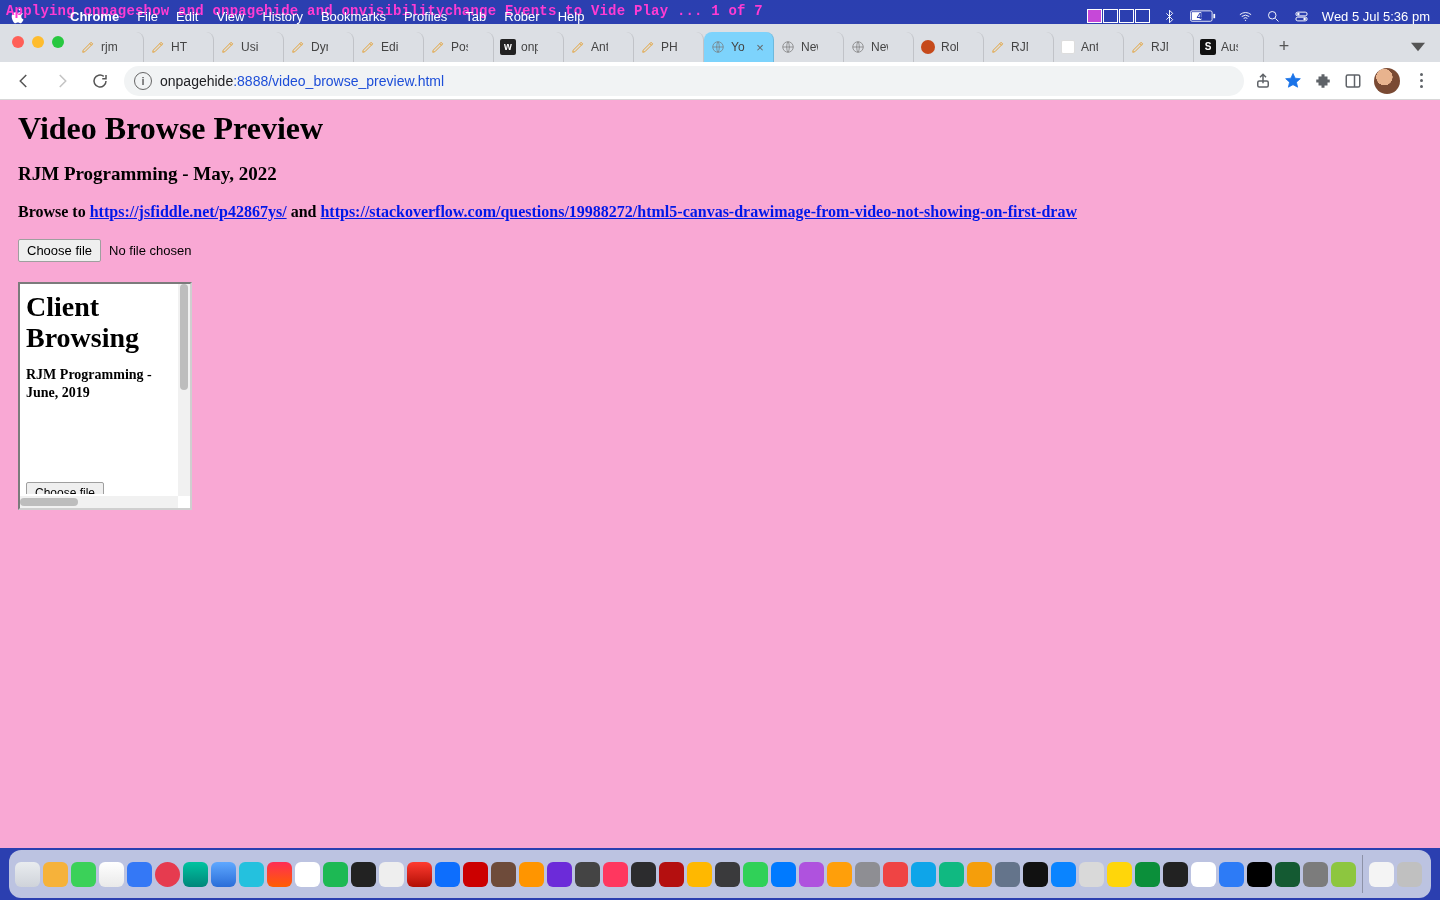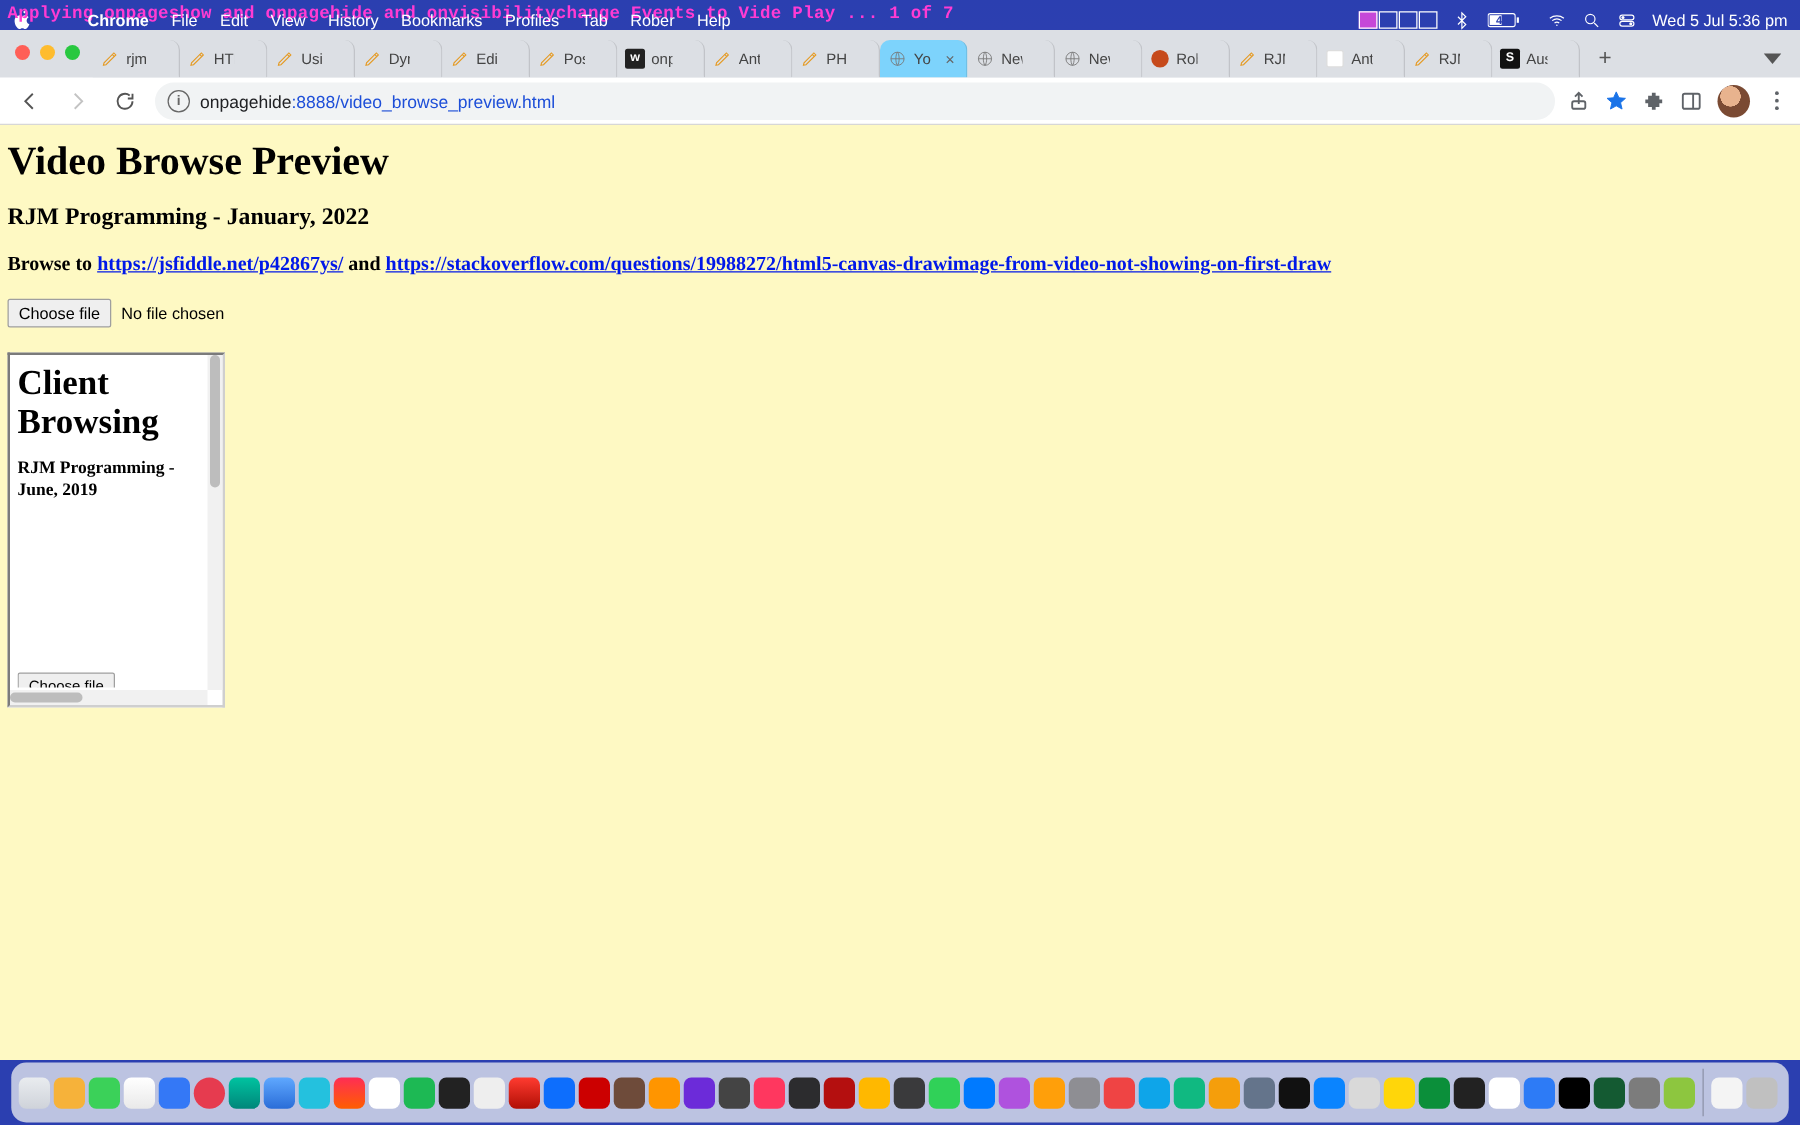--- a/index.html
+++ b/index.html
@@ -104,40 +104,40 @@
     .ico16{width:18px;height:18px;display:flex;align-items:center;justify-content:center;}
     .ico16 svg{width:18px;height:18px;}
     .star-blue svg{fill:#1a73e8;stroke:#1a73e8;}
     .ext svg{fill:#5f6368;}
     .panel svg{stroke:#5f6368;fill:none;stroke-width:2;}
     .avatar{width:26px;height:26px;border-radius:50%;background:radial-gradient(circle at 40% 35%,#e8b38e 0 35%,#7a4a33 36% 100%);}
     .kebab{display:flex;flex-direction:column;gap:3px;align-items:center;justify-content:center;width:18px;height:18px;}
     .kebab div{width:3px;height:3px;background:#5f6368;border-radius:50%;}
     
     .viewport{
-      background:#fef9c3;
+      background:#f9a8d4;
       height:calc(900px - 24px - 38px - 38px - 52px);
-      padding:6px 6px;
+      padding:6px 18px;
       font-family:"Times New Roman",serif;
       color:#000;
       position:relative;
     }
     .viewport h1{font-size:32px;font-weight:700;margin:4px 0 16px 0;}
     .viewport h2{font-size:19px;font-weight:700;margin:0 0 18px 0;}
     .viewport h3{font-size:16px;font-weight:700;margin:0 0 18px 0;}
     .viewport h3 a{color:#0018e8;}
     .file-row{display:flex;align-items:center;gap:8px;margin-bottom:20px;font-family:-apple-system,Helvetica,Arial,sans-serif;}
     .file-btn{
       font-size:13px;background:#efefef;border:1px solid #9f9f9f;border-radius:2px;
       padding:3px 8px;cursor:pointer;
     }
     .file-txt{font-size:13px;color:#000;}
     
     .iframebox{
-      width:174px;height:284px;background:#fff;border:2px inset #cfcfcf;
+      width:174px;height:228px;background:#fff;border:2px inset #cfcfcf;
       position:relative;overflow:hidden;
       font-family:"Times New Roman",serif;
     }
     .iframebox .sc-v{position:absolute;right:0;top:0;width:12px;height:calc(100% - 12px);background:#f1f1f1;}
     .iframebox .sc-v .thumb{position:absolute;left:2px;top:0;width:8px;height:106px;background:#bdbdbd;border-radius:4px;}
     .iframebox .sc-h{position:absolute;left:0;bottom:0;height:12px;width:calc(100% - 12px);background:#f1f1f1;}
     .iframebox .sc-h .thumb{position:absolute;top:2px;left:0;height:8px;width:58px;background:#bdbdbd;border-radius:4px;}
     .iframebox .inner{position:absolute;left:6px;top:4px;right:14px;bottom:14px;overflow:hidden;}
     .iframebox h1{font-size:28px;line-height:1.1;font-weight:700;margin:4px 0 8px 0;}
     .iframebox .sub{font-size:14px;font-weight:700;line-height:1.35;margin-top:12px;}
@@ -466,21 +466,21 @@
           <div></div>
           <div></div>
           <div></div>
         </div>
     </div>
   </div>
 </div>
 
 <div class="viewport">
   <h1>Video Browse Preview</h1>
-  <h2>RJM Programming - January, 2022</h2>
+  <h2>RJM Programming - May, 2022</h2>
   <h3>
     <span>Browse to </span><a href="#">https://jsfiddle.net/p42867ys/</a><span> and </span><a href="#">https://stackoverflow.com/questions/19988272/html5-canvas-drawimage-from-video-not-showing-on-first-draw</a>
   </h3>
   <div class="file-row">
     <button class="file-btn">Choose file</button>
     <span class="file-txt">No file chosen</span>
   </div>
 
   <div class="iframebox">
     <div class="inner">

